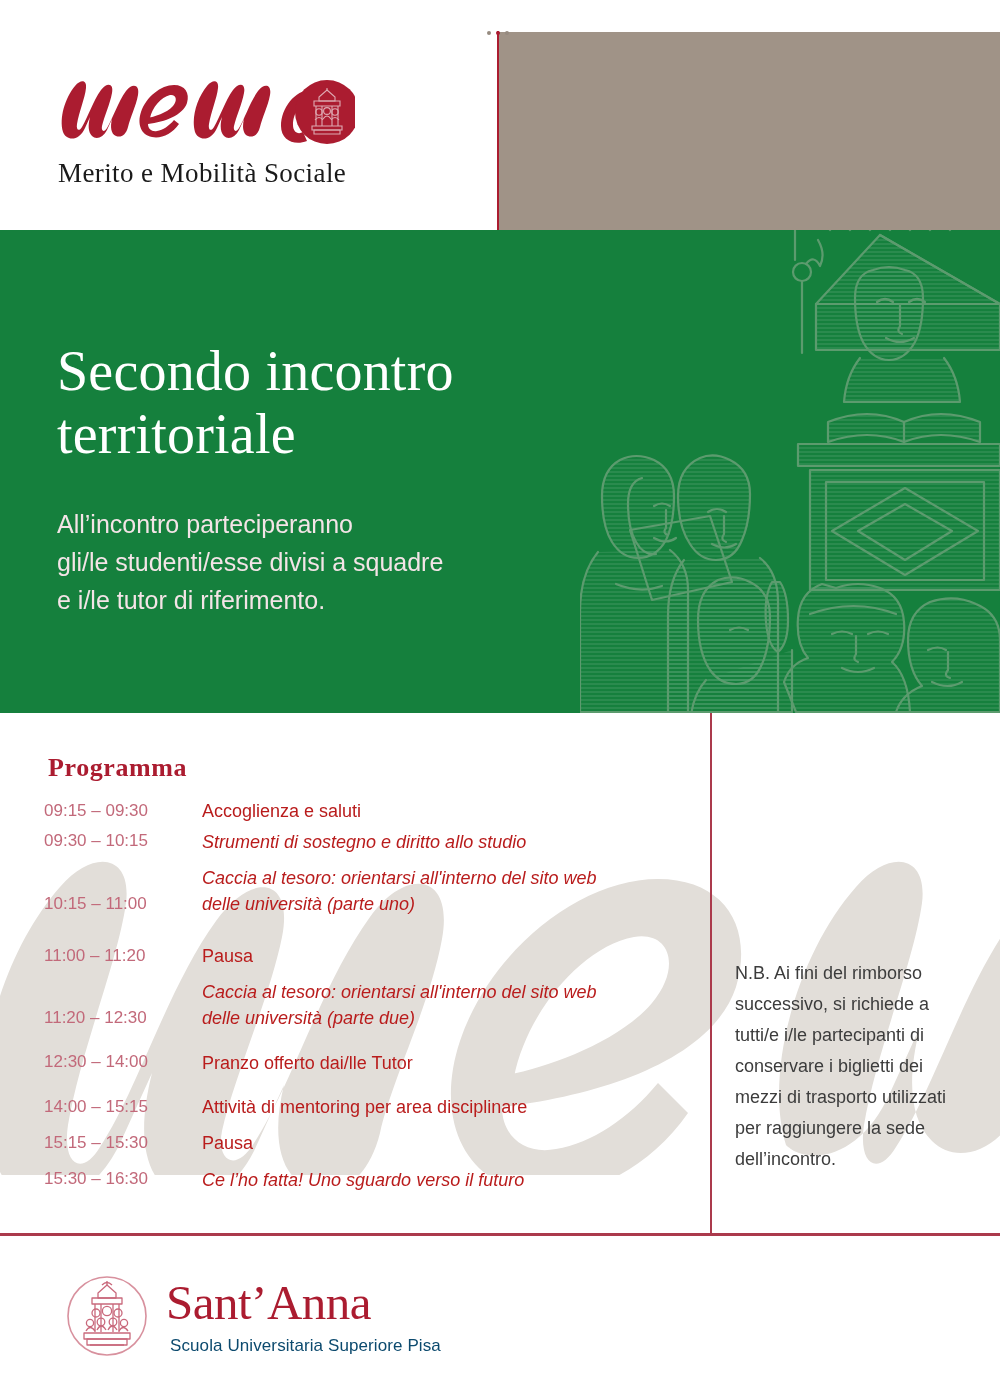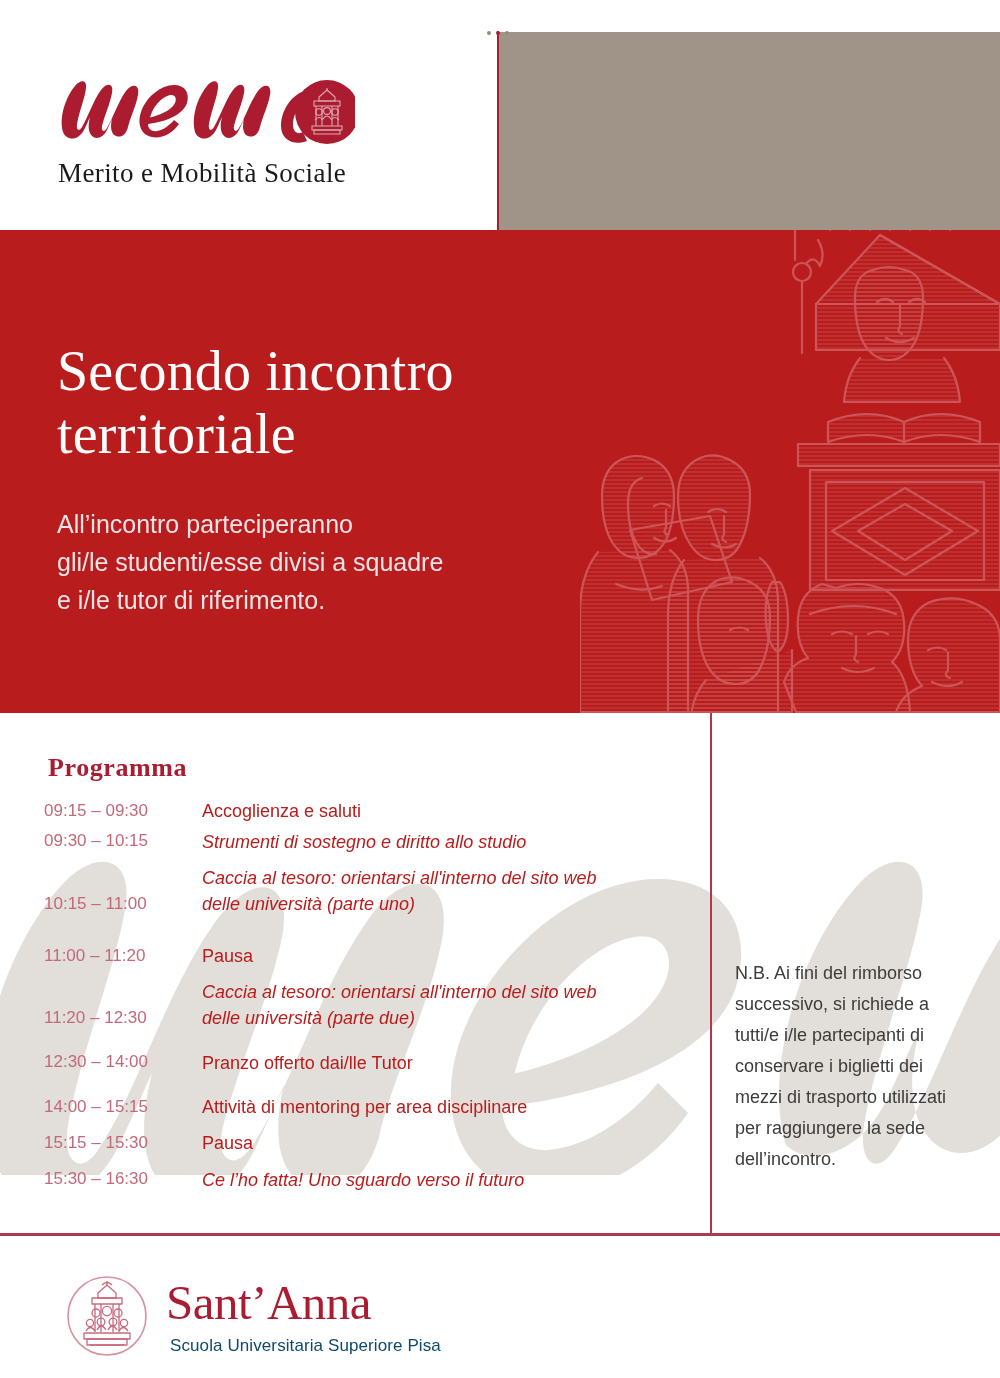--- a/index.html
+++ b/index.html
@@ -85,21 +85,21 @@
     white-space: nowrap;
   }
 
   
   .red-band {
     position: absolute;
     left: 0;
     top: 230px;
     width: 1000px;
     height: 483px;
-    background: #b91c1c;
+    background: #15803d;
     overflow: hidden;
   }
   .band-art {
     position: absolute;
     right: 0;
     top: 0;
     width: 420px;
     height: 483px;
     opacity: 0.30;
   }

